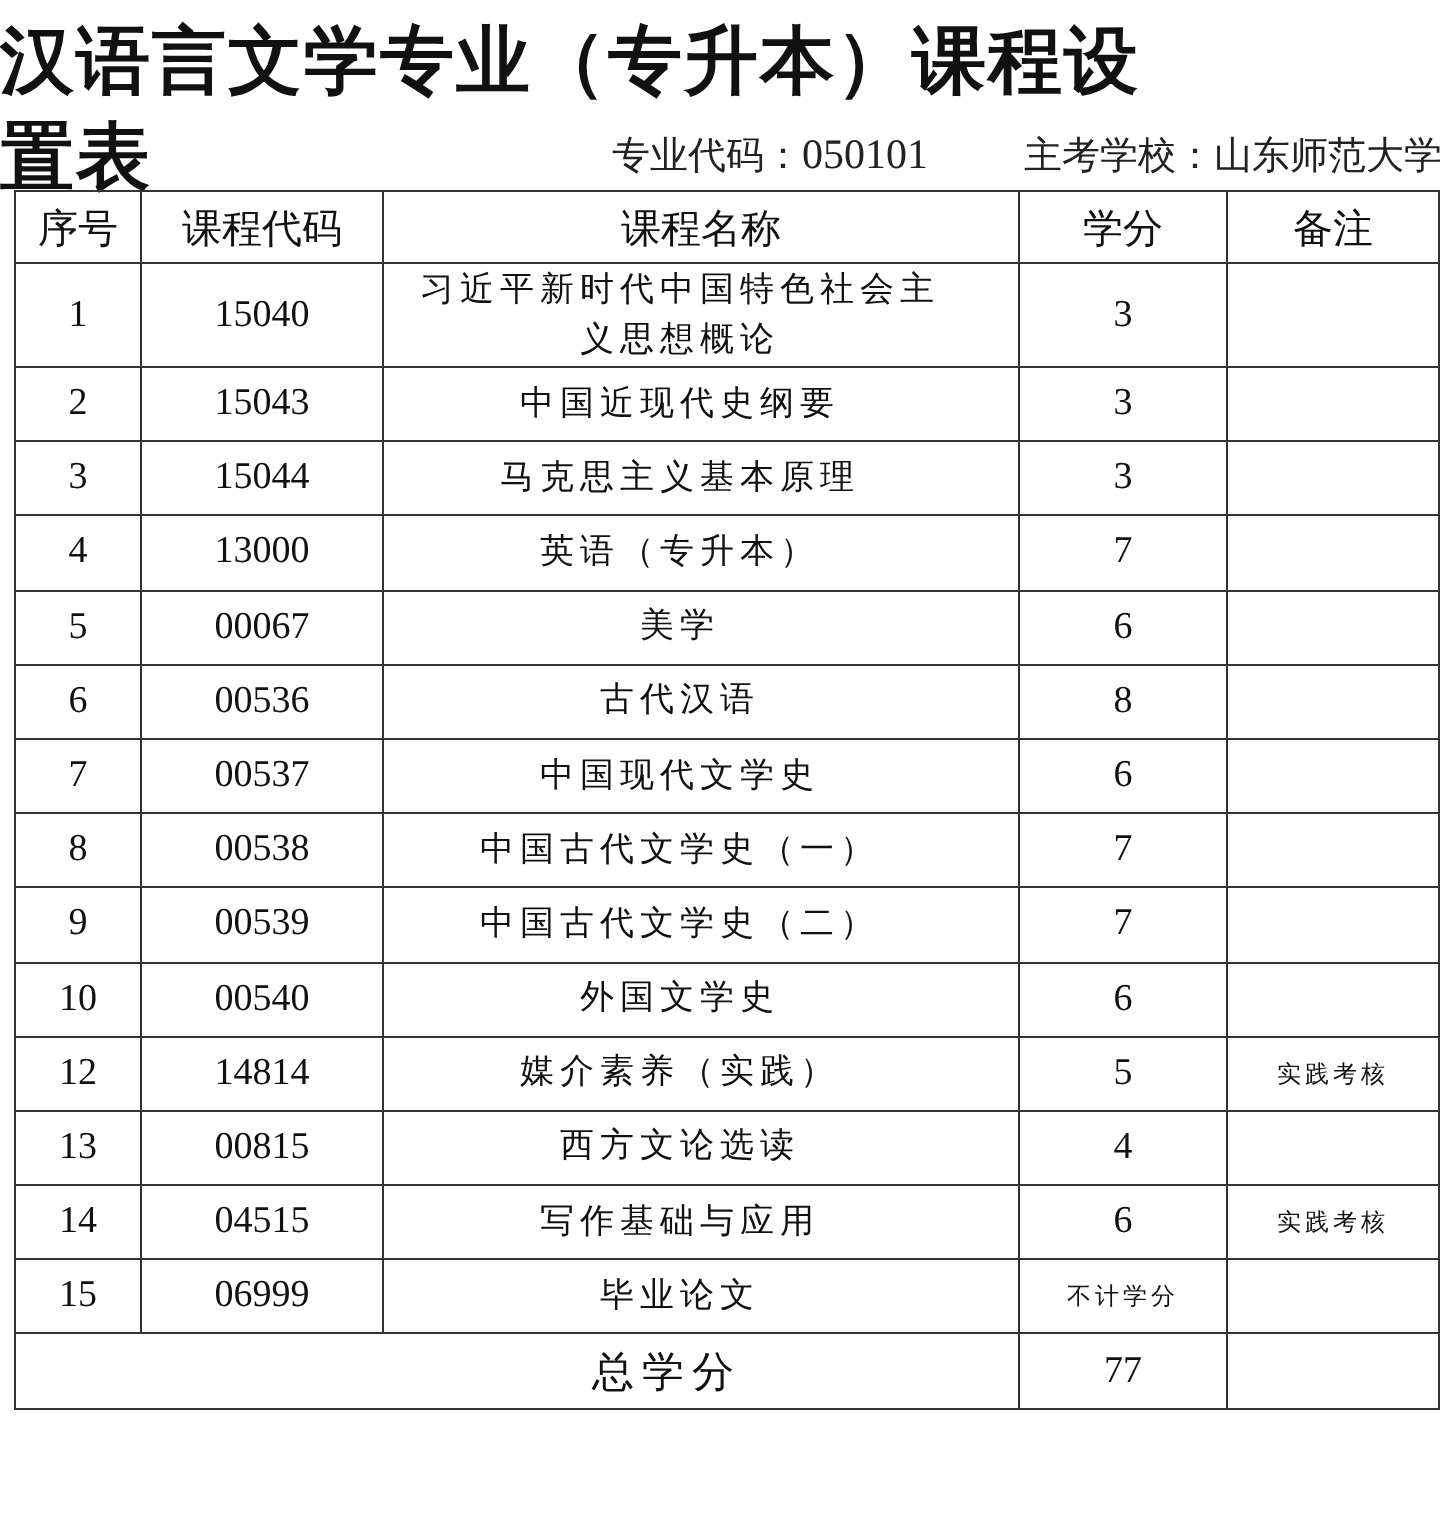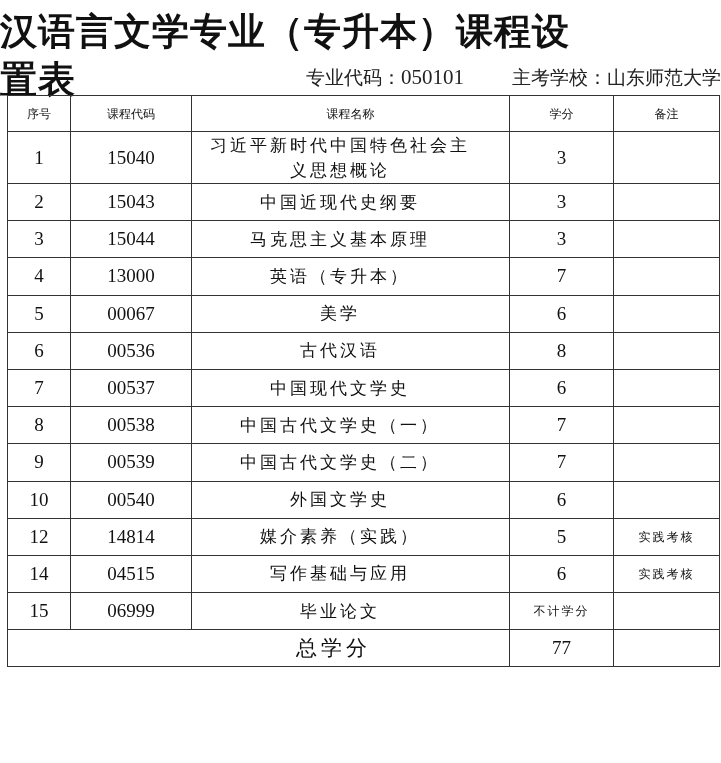--- a/index.html
+++ b/index.html
@@ -8,21 +8,21 @@
   .title { position: absolute; left: 0; top: 8px; width: 602px; text-align: left;
            font-size: 37px; font-weight: bold; letter-spacing: 1px; line-height: 48px;
            font-family: Liberation Serif, serif; }
   .subtitle { position: absolute; left: 0; top: 64px; width: 721px; text-align: right;
               font-size: 19px; line-height: 26px; color: #222; }
   .subtitle .gap { display: inline-block; width: 48px; }
   table { position: absolute; left: 7px; top: 95px; border-collapse: collapse;
           table-layout: fixed; width: 712px; }
   td, th { border: 1.5px solid #333; padding: 0; text-align: center; vertical-align: middle;
            font-size: 18px; line-height: 24px; font-weight: normal; }
-  th { height: 35px; font-family: "DejaVu Sans", sans-serif; font-size: 12px; text-align: center; }
+  th { height: 35px; font-family: "DejaVu Sans", sans-serif; font-size: 20px; text-align: center; }
   tr.r1 td { height: 51px; }
   tr.row td { height: 36.2px; }
   td.name { text-align: center; padding-left: 9px; padding-right: 30px; letter-spacing: 3px; font-size: 17px; line-height: 25px; }
   td.num { font-family: "Liberation Serif", serif; font-size: 19px; }
   td.note { letter-spacing: 2px; font-size: 12px; text-align: center; }
   td.total-label { letter-spacing: 4px; font-size: 21px; padding-left: 150px; }
 </style>
 </head>
 <body>
 
@@ -120,20 +120,27 @@
         <td class="note"></td>
       </tr>
       <tr class="row">
         <td class="num">12</td>
         <td class="num">14814</td>
         <td class="name">媒介素养（实践）</td>
         <td class="num">5</td>
         <td class="note">实践考核</td>
       </tr>
       <tr class="row">
+        <td class="num">13</td>
+        <td class="num">00815</td>
+        <td class="name">西方文论选读</td>
+        <td class="num">4</td>
+        <td class="note"></td>
+      </tr>
+      <tr class="row">
         <td class="num">14</td>
         <td class="num">04515</td>
         <td class="name">写作基础与应用</td>
         <td class="num">6</td>
         <td class="note">实践考核</td>
       </tr>
       <tr class="row">
         <td class="num">15</td>
         <td class="num">06999</td>
         <td class="name">毕业论文</td>

